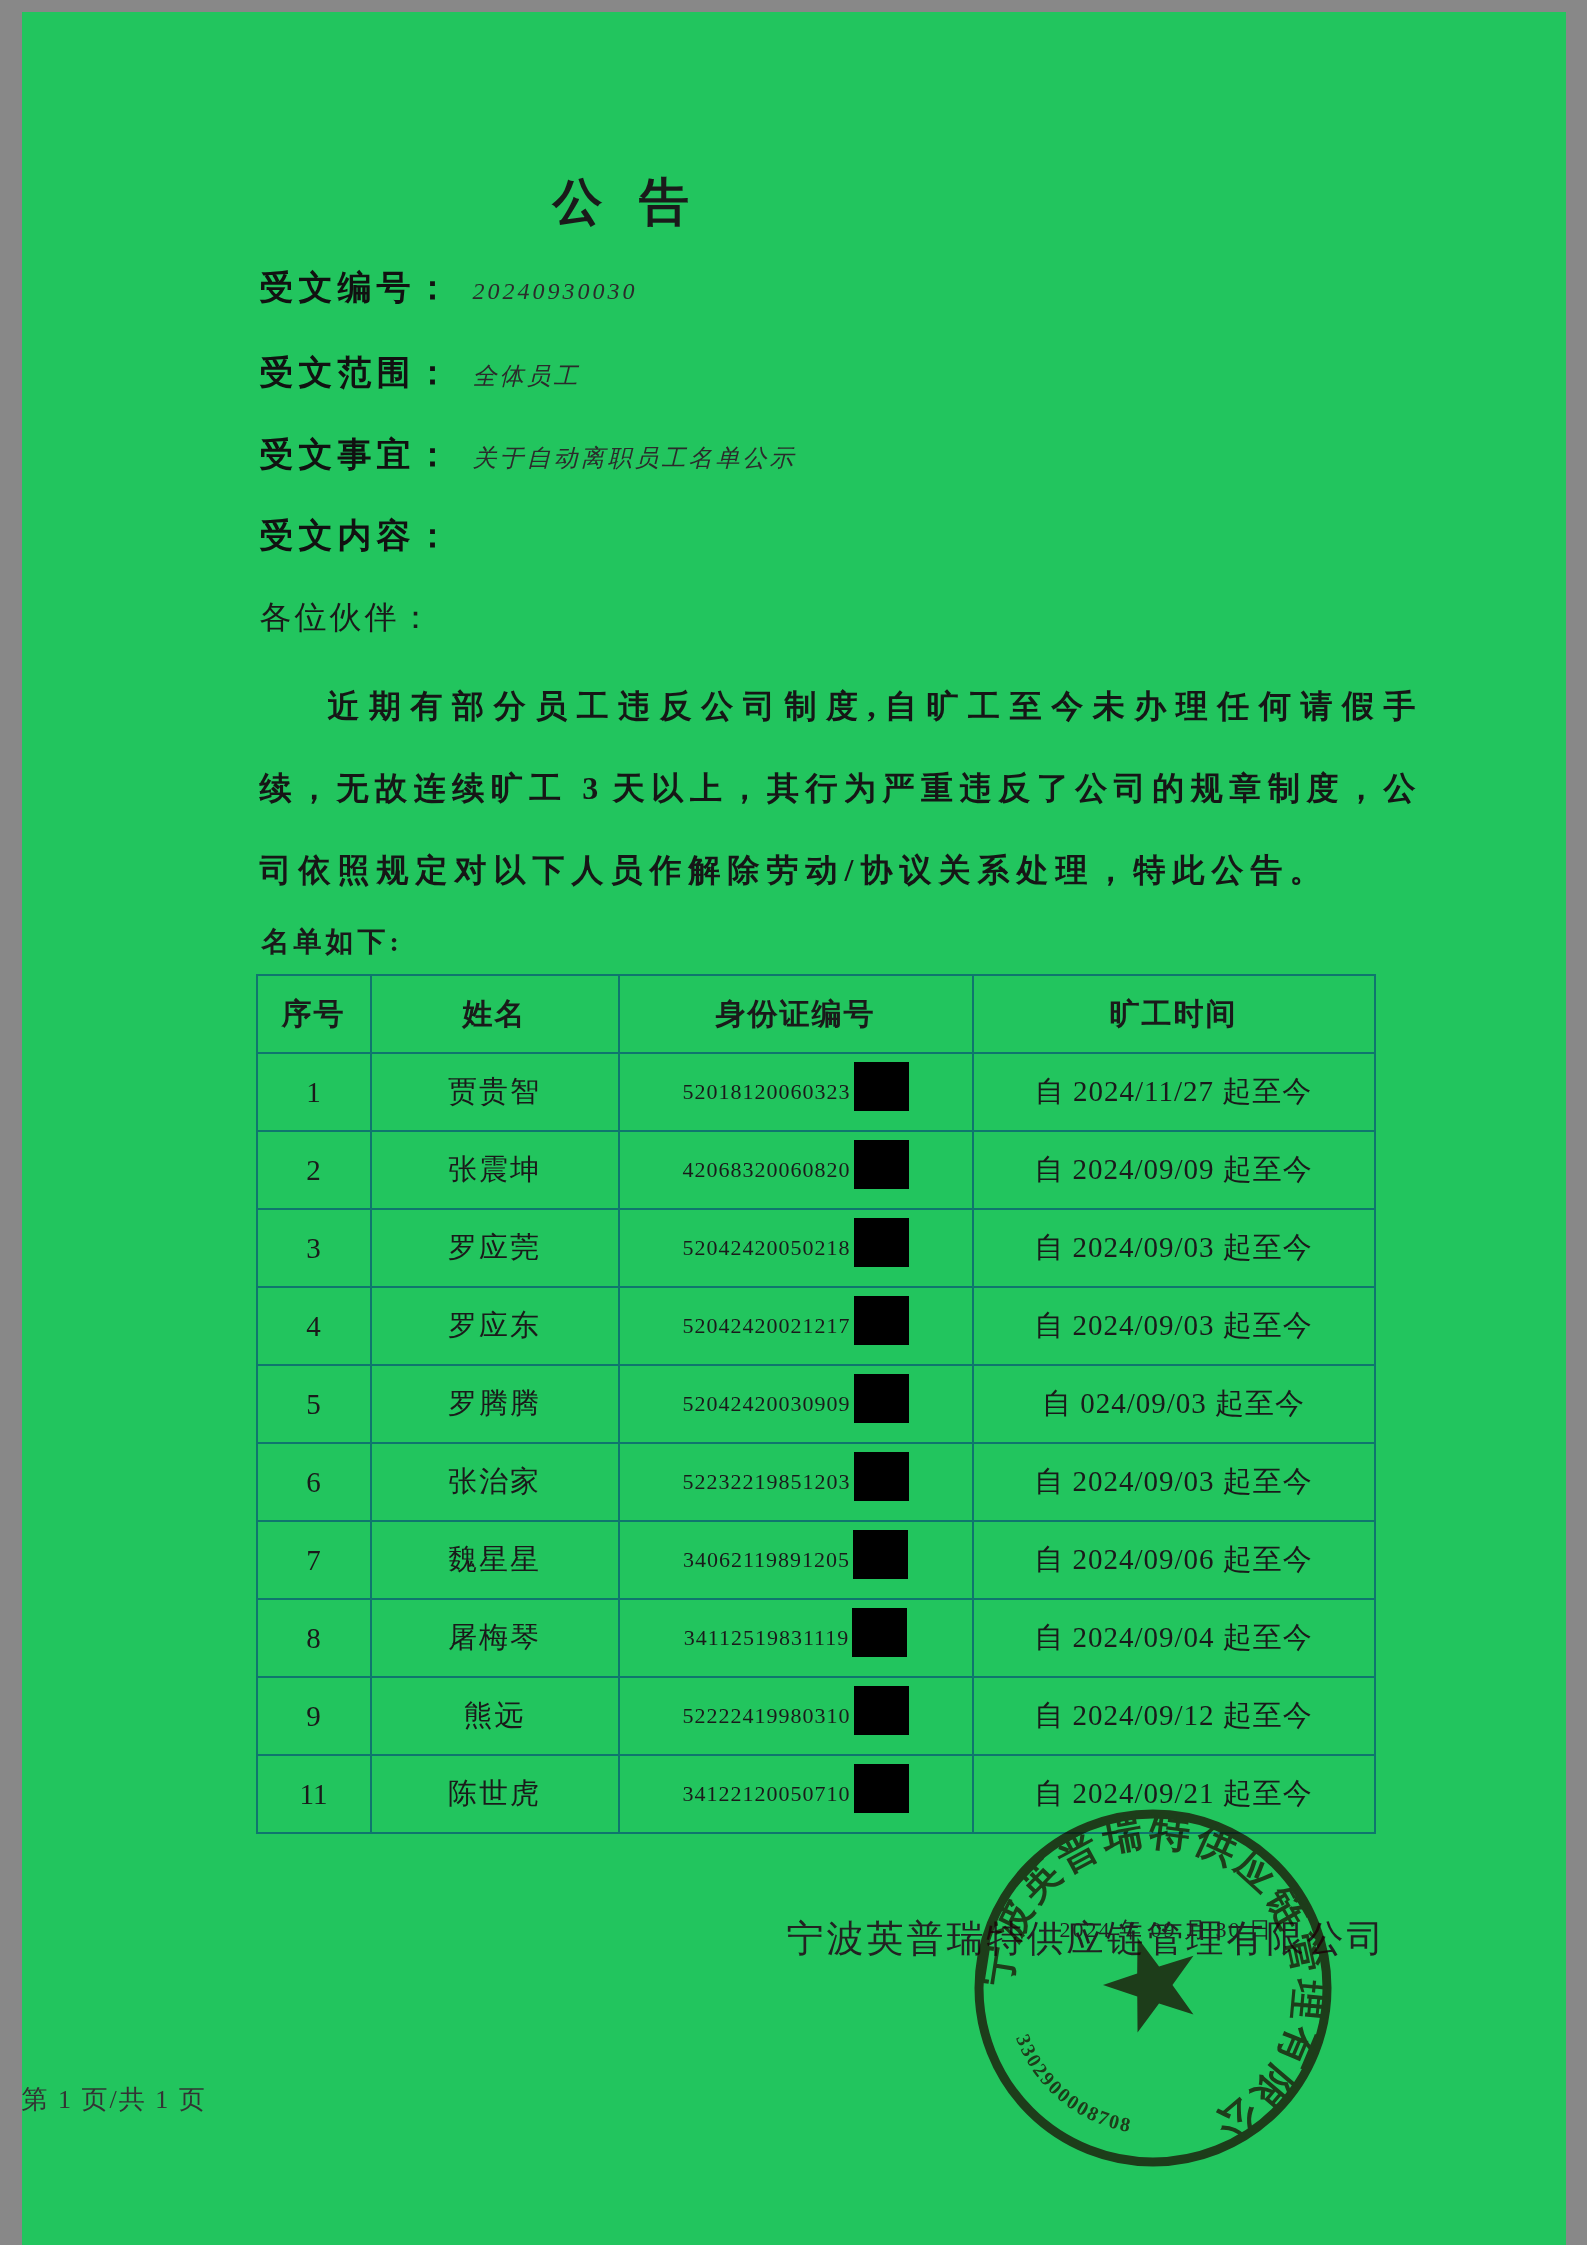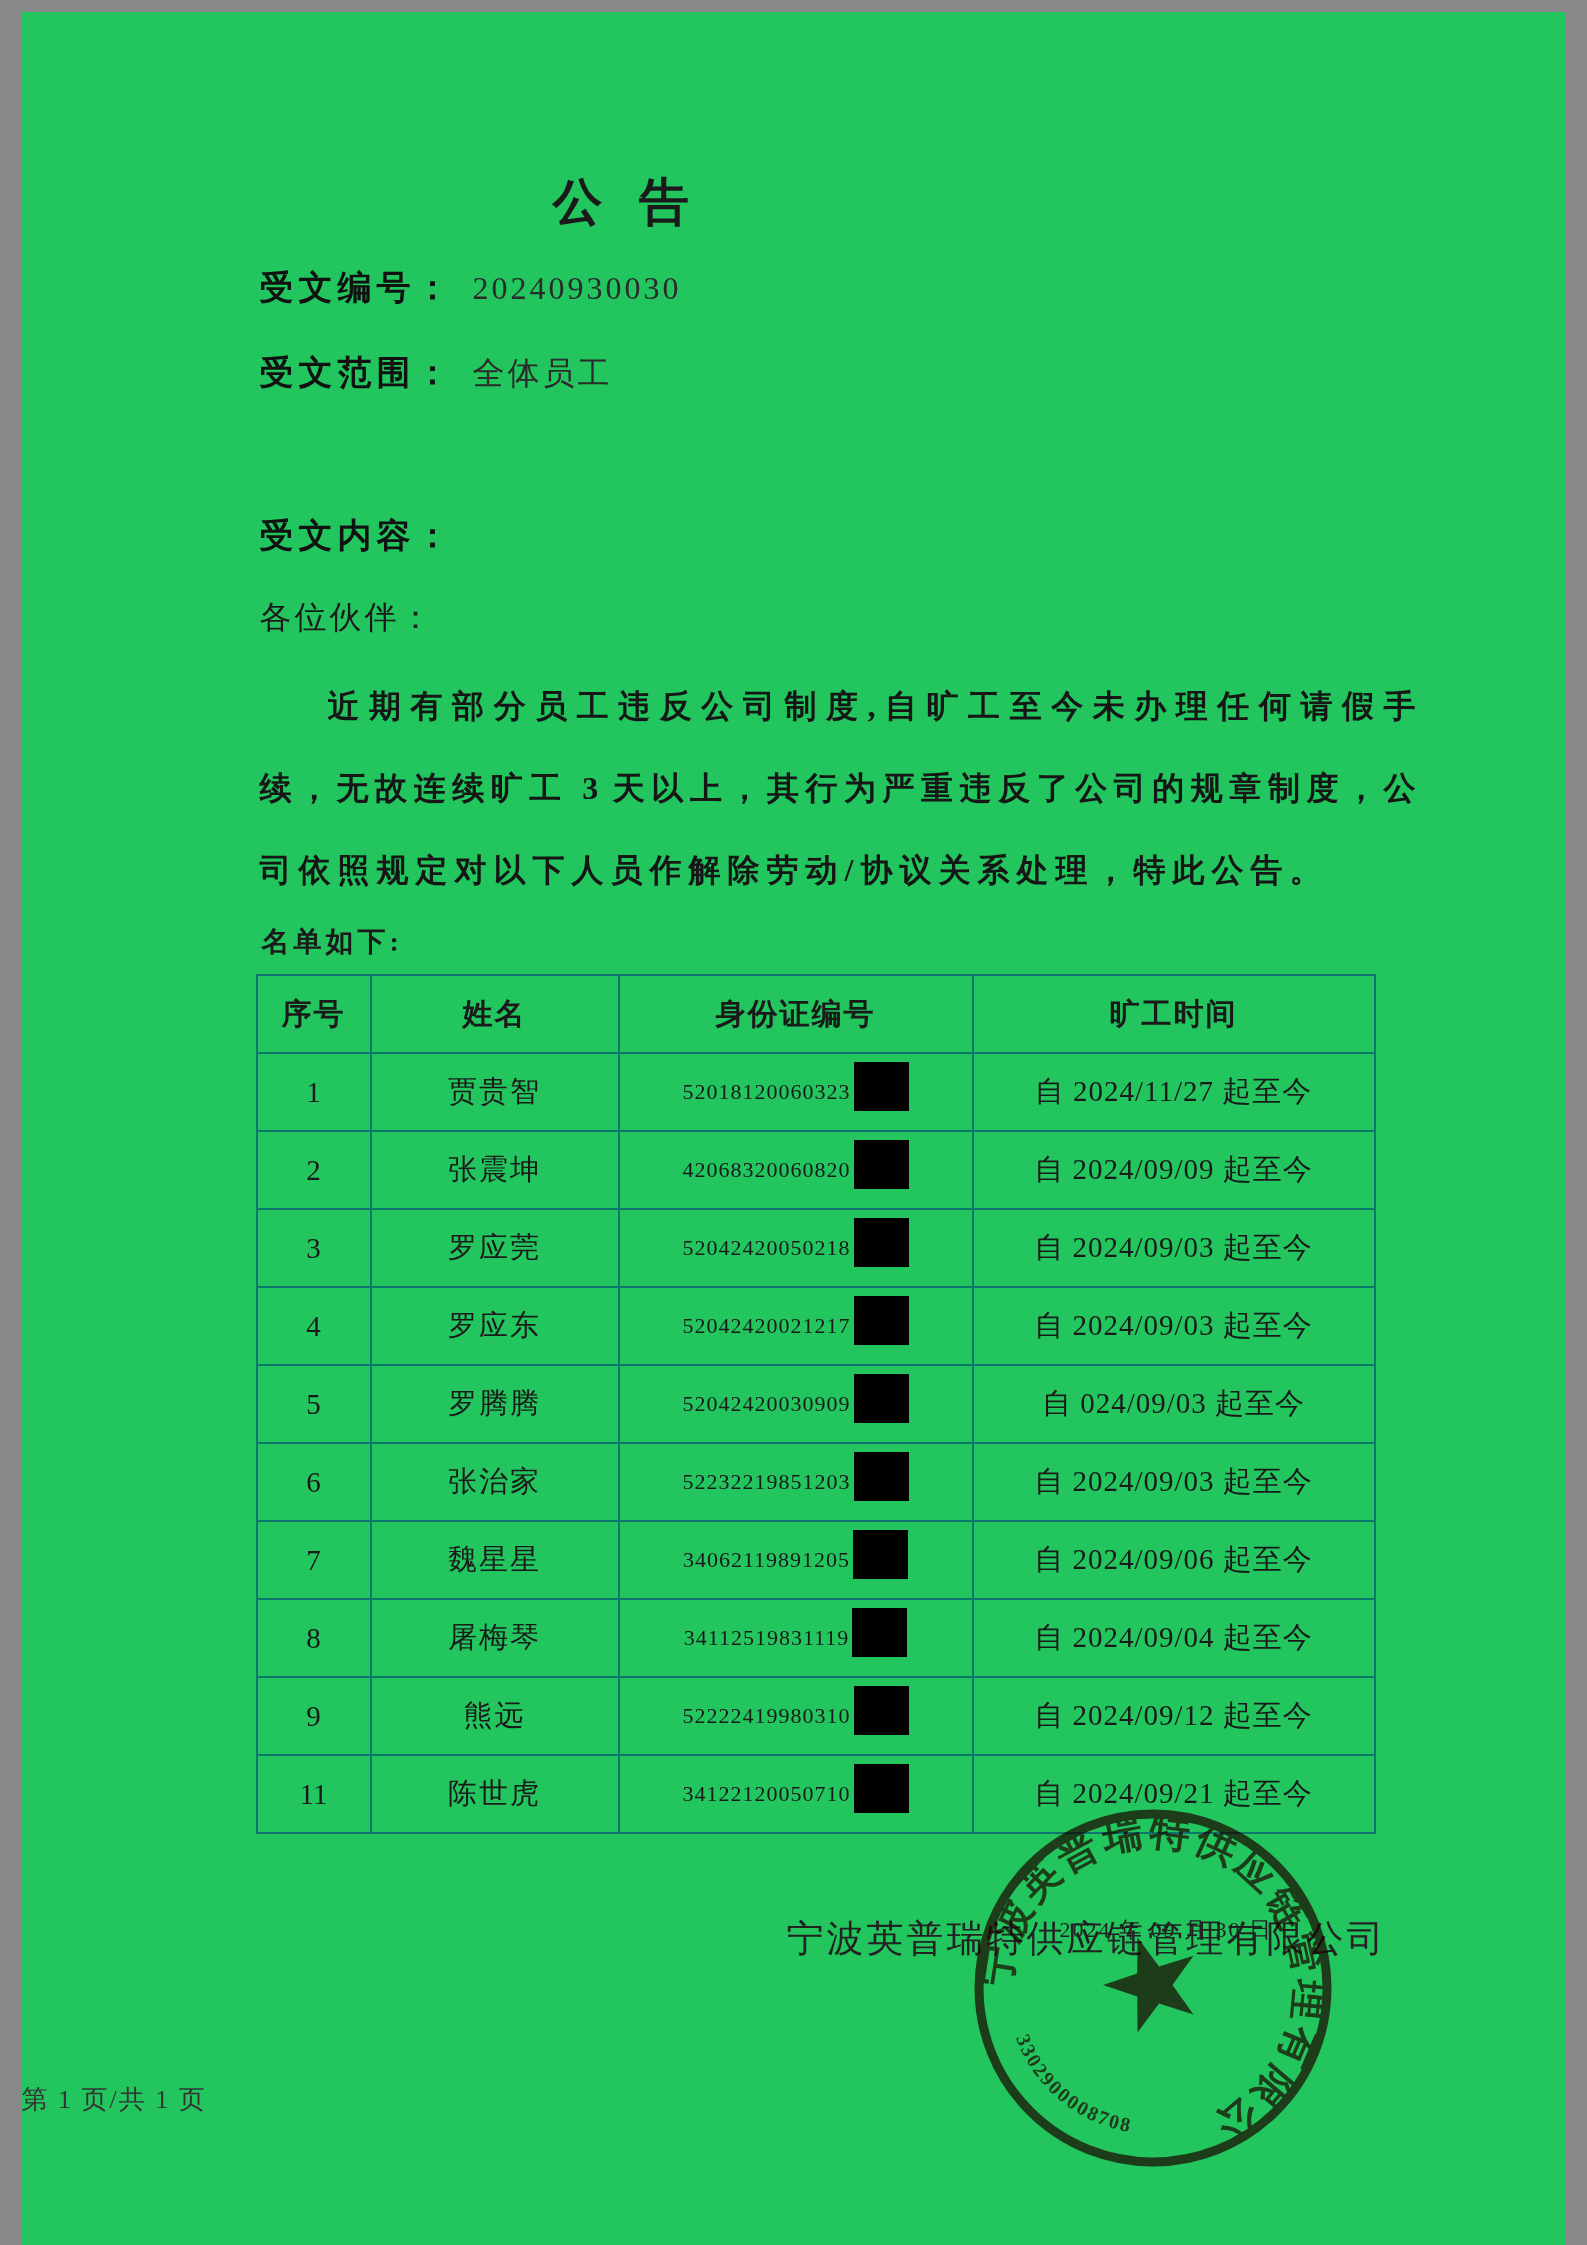--- a/index.html
+++ b/index.html
@@ -8,21 +8,21 @@
     font-family:"Liberation Serif","DejaVu Serif",serif;color:#1a1a1a;
     overflow:hidden;margin:12px auto;
   }
   .abs{position:absolute;}
   .doc-title{
     left:531px;top:163px;font-size:50px;font-weight:bold;letter-spacing:12px;
     line-height:54px;white-space:nowrap;
   }
   .meta-line{left:238px;height:40px;line-height:40px;white-space:nowrap;}
   .meta-label{font-weight:bold;font-size:34px;letter-spacing:5px;color:#111;}
-  .meta-value{font-size:32px;letter-spacing:3px;margin-left:18px;color:#2b2b2b;}
+  .meta-value{font-size:24px;letter-spacing:3px;margin-left:18px;color:#2b2b2b;font-style:italic;}
   .salutation{left:238px;top:586px;font-size:32px;letter-spacing:3px;line-height:38px;}
   .body-para{left:238px;top:653px;width:1156px;}
   .body-line{
     width:100%;height:82px;line-height:82px;font-size:32px;
     text-align:justify;text-align-last:justify;white-space:normal;color:#161616;font-weight:bold;
   }
   .body-line.first{text-indent:68px;}
   .body-line.last{text-align-last:left;letter-spacing:7px;}
   .list-intro{left:240px;top:911px;font-size:28px;font-weight:bold;letter-spacing:4px;}
   table.roster{
@@ -58,20 +58,23 @@
 
 <div class="page">
 
   <div class="abs doc-title">公 告</div>
 
   <div class="abs meta-line" style="top:256px">
     <span class="meta-label">受文编号：</span><span class="meta-value">20240930030</span>
   </div>
   <div class="abs meta-line" style="top:341px">
     <span class="meta-label">受文范围：</span><span class="meta-value">全体员工</span>
+  </div>
+  <div class="abs meta-line" style="top:423px">
+    <span class="meta-label">受文事宜：</span><span class="meta-value">关于自动离职员工名单公示</span>
   </div>
   <div class="abs meta-line" style="top:504px">
     <span class="meta-label">受文内容：</span><span class="meta-value"></span>
   </div>
 
   <div class="abs salutation">各位伙伴：</div>
 
   <div class="abs body-para">
     <div class="body-line first">近期有部分员工违反公司制度,自旷工至今未办理任何请假手</div>
     <div class="body-line">续，无故连续旷工 3 天以上，其行为严重违反了公司的规章制度，公</div>

